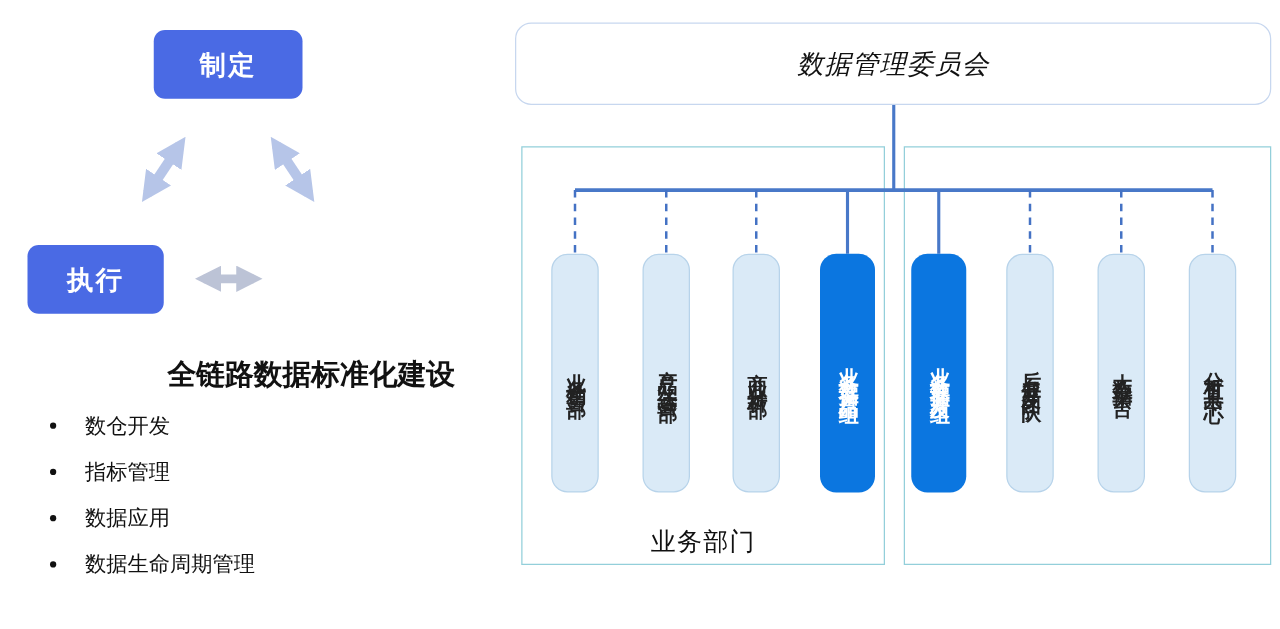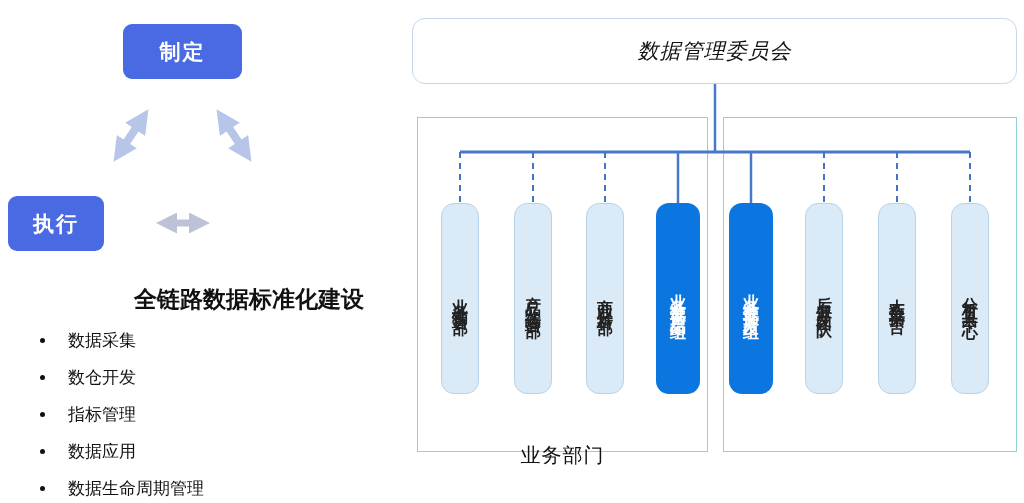--- a/index.html
+++ b/index.html
@@ -7,21 +7,21 @@
     position:relative; width:1024px; height:503px; background:#ffffff;
     font-family:"Liberation Sans", sans-serif; color:#1a1a1a; overflow:hidden;
   }
   
   .cycle-node {
     position:absolute; background:#4a6ae4; color:#ffffff; border-radius:9px;
     display:flex; align-items:center; justify-content:center;
     font-size:21px; font-weight:600; letter-spacing:2px;
   }
   #node-formulate { left:123px; top:24px;  width:119px; height:55px; }
-  #node-execute   { left:8px;  top:196px; width:96px; height:55px; }
+  #node-execute   { left:22px;  top:196px; width:109px; height:55px; }
   #node-organize  { left:222px; top:196px; width:119px; height:55px; }
   .cycle-center-label {
     position:absolute; left:130px; top:153px; width:126px; text-align:center;
     font-size:25px; font-weight:bold; color:#1b6ce8;
   }
   #cycle-arrows { position:absolute; left:0; top:0; }
   
   .left-title {
     position:absolute; left:8px; top:284px; width:356px; text-align:right;
     font-size:23px; font-weight:bold; color:#111111;
@@ -55,21 +55,21 @@
   }
   .pill-light span { color:#222222; }
   .pill-blue  span { color:#ffffff; }
   #pill-1 { left:441px; } #pill-2 { left:514px; } #pill-3 { left:586px; }
   #pill-4 { left:656px; } #pill-5 { left:729px; }
   #pill-6 { left:805px; } #pill-7 { left:878px; } #pill-8 { left:951px; }
   .group-label {
     position:absolute; top:420px; text-align:center;
     font-size:20px; color:#111111; letter-spacing:1px;
   }
-  #label-business { left:417px; width:291px;margin-top:22px; }
+  #label-business { left:417px; width:291px; }
   #label-tech     { left:723px; width:294px; }
 </style>
 </head>
 <body>
 
 <div class="canvas">
 
   <svg id="cycle-arrows" width="370" height="270" viewBox="0 0 370 270">
     <defs>
       <marker id="ah-light" markerWidth="3" markerHeight="3" refX="2" refY="1.5" orient="auto-start-reverse">
@@ -83,24 +83,20 @@
     <line x1="221" y1="116" x2="247" y2="155" stroke="#b6c5e8" stroke-width="8" marker-start="url(#ah-light)" marker-end="url(#ah-light)"></line>
     <line x1="163" y1="223" x2="203" y2="223" stroke="#bcc3d6" stroke-width="7" marker-start="url(#ah-gray)" marker-end="url(#ah-gray)"></line>
   </svg>
 
   <div class="cycle-node" id="node-formulate">制定</div>
   <div class="cycle-node" id="node-execute">执行</div>
 
   <div class="left-title">全链路数据标准化建设</div>
 
   <ul class="bullet-list">
-    <li>
-      <span class="bullet-dot"></span>
-      <span>数据采集</span>
-    </li>
     <li>
       <span class="bullet-dot"></span>
       <span>数仓开发</span>
     </li>
     <li>
       <span class="bullet-dot"></span>
       <span>指标管理</span>
     </li>
     <li>
       <span class="bullet-dot"></span>

